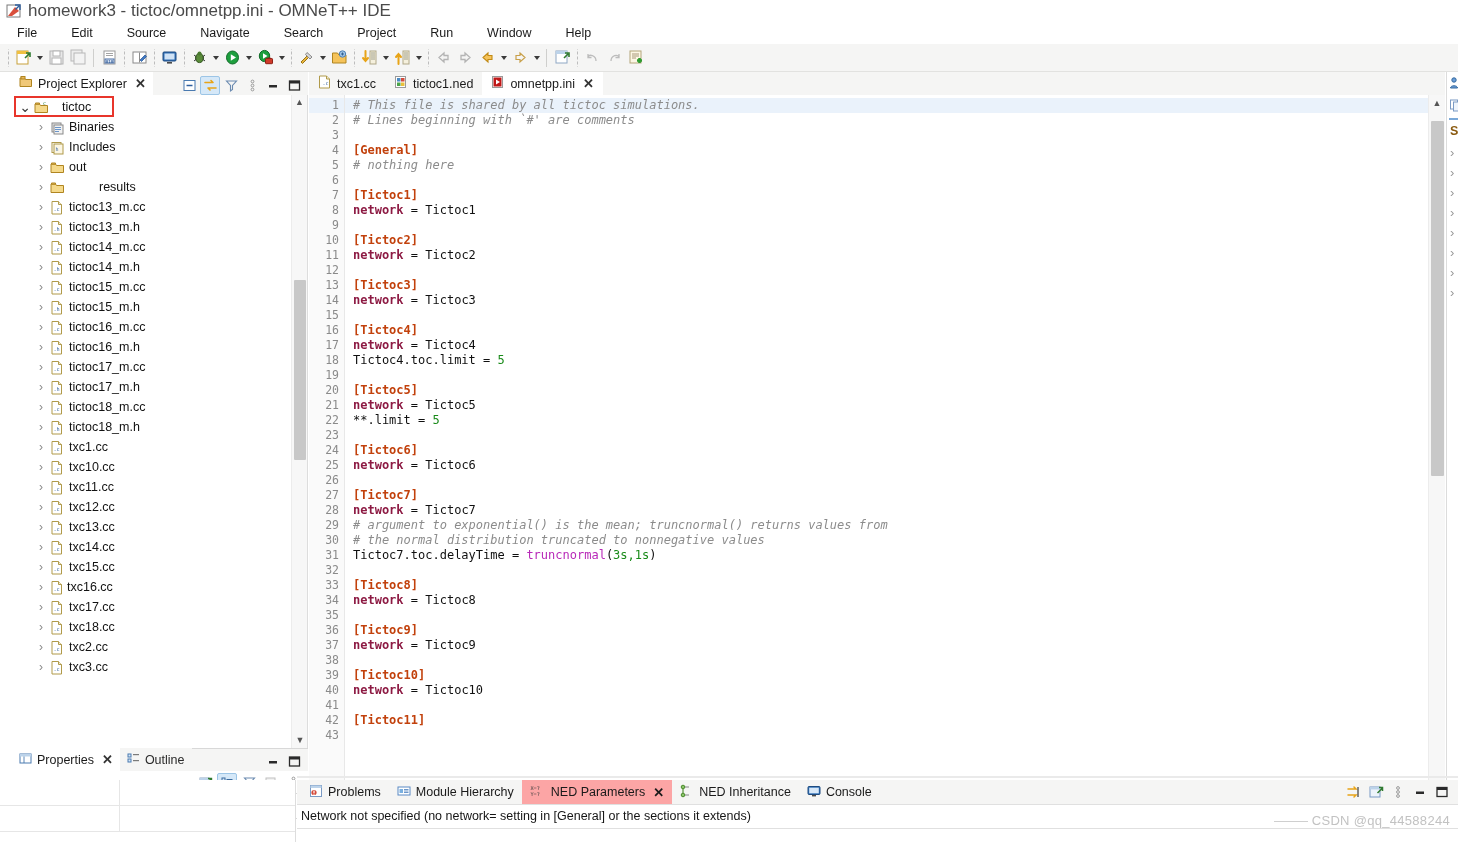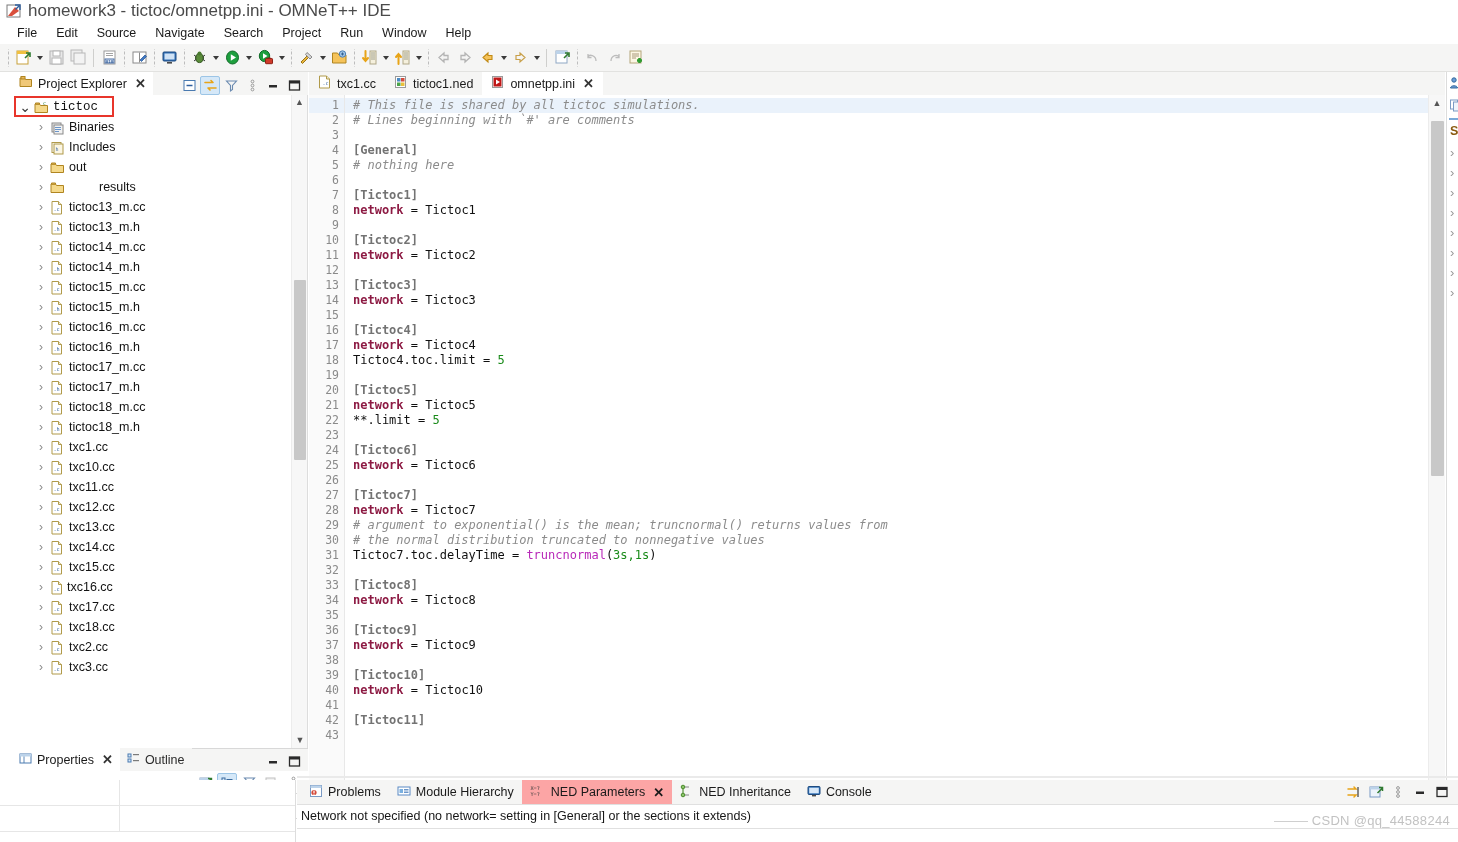--- a/index.html
+++ b/index.html
@@ -17,21 +17,21 @@
   
   .titlebar {
     height: 22px; display: flex; align-items: center;
     padding-left: 6px; background: #ffffff;
   }
   .titlebar .ttl { font-size: 17px; color: #4a4a4a; margin-left: 6px; }
 
   
   .menubar {
     height: 22px; display: flex; align-items: center;
-    padding-left: 8px; background: #ffffff; gap: 1px;
+    padding-left: 8px; background: #ffffff; gap: 16px;
   }
   .menubar .mi {
     font-size: 12.5px; color: #1a1a1a; padding: 2px 9px; cursor: default;
   }
 
   
   .toolbar {
     height: 28px; background: #f5f5f4; display: flex; align-items: center;
     padding: 0 4px; border-bottom: 1px solid #e2e2e0; gap: 0px;
   }
@@ -91,21 +91,21 @@
   .edtab.active { background: #ffffff; }
   .edtab .x { font-size: 13px; font-weight: 600; color: #333; margin-left: 2px; }
 
   .codewrap { position: absolute; top: 23px; left: 0; width: 1136px; height: 712px; background: #fff; display: flex; }
   .gutter { width: 36px; background: #fafafa; border-right: 1px solid #e8e8e8; padding-top: 3px; text-align: right; flex: none; }
   .gutter .ln { height: 15px; font-family: "DejaVu Sans Mono", monospace; font-size: 11.5px; color: #8a8a8a; padding-right: 5px; line-height: 15px; }
   .code { flex: 1; position: relative; padding-top: 3px; overflow: hidden; }
   .cline { height: 15px; line-height: 15px; font-family: "DejaVu Sans Mono", monospace; font-size: 12px; padding-left: 8px; white-space: pre; }
   .cline.hl { background: #eaf2fb; }
   .c-comment { color: #8c8c8c; font-style: italic; }
-  .c-section { color: #737373; font-weight: bold; }
+  .c-section { color: #c2410c; font-weight: bold; }
   .c-key     { color: #8d1b44; font-weight: bold; }
   .c-plain   { color: #101010; }
   .c-num     { color: #1a8b1a; }
   .c-func    { color: #b829b8; }
 
   .vscroll { position: absolute; right: 0; top: 23px; width: 17px; height: 712px; background: #f7f7f7; border-left: 1px solid #ececec; }
   .vscroll .up, .vscroll .dn { height: 16px; display:flex; align-items:center; justify-content:center; color:#555; font-size:9px; }
   .vthumb { position: absolute; left: 2px; width: 13px; background: #c8c8c8; border-radius: 1px; }
 
   .hscrollrow { position: absolute; top: 735px; left: 0; width: 1136px; height: 16px; background: #f5f5f4; display:flex; align-items:center; }
@@ -387,21 +387,21 @@
         <div class="treelist" id="tree-list">
             <div class="trow" style="padding-left: 6px;">
               <span class="tarrow" style="font-size: 14px; line-height: 8px; color: rgb(58, 58, 58);">⌄</span>
               <span class="ticon">
                 <svg width="15" height="15" viewBox="0 0 15 15">
                   <path d="M1 4 h4.5 l1 1.5 h7 v7 h-12.5 z" fill="#f5d98a" stroke="#b08520"></path>
                   <path d="M1.5 3 h4 v1.2 h-4 z" fill="#e8c060" stroke="#b08520"></path>
                   <text x="9" y="5" font-size="5" fill="#2f7a2f" font-family="monospace">c</text>
                 </svg>
               </span>
-              <span class="tlabel" style="margin-left: 3px; font-family: Liberation Mono, monospace;">tictoc</span>
+              <span class="tlabel" style="margin-left: 12px;">tictoc</span>
             </div>
             <div class="trow" style="padding-left: 22px;">
               <span class="tarrow" style="font-size: 12px;">›</span>
               <span class="ticon">
                 <svg width="15" height="15" viewBox="0 0 15 15">
                   <rect x="2" y="3" width="9" height="9" fill="#e6e6e6" stroke="#8a8a8a"></rect>
                   <rect x="4" y="5" width="9" height="9" fill="#f2f2f2" stroke="#8a8a8a"></rect>
                   <path d="M5 7.5 h6 M5 9.5 h6 M5 11.5 h4" stroke="#5a8ac4" stroke-width="0.9"></path>
                 </svg>
               </span>

